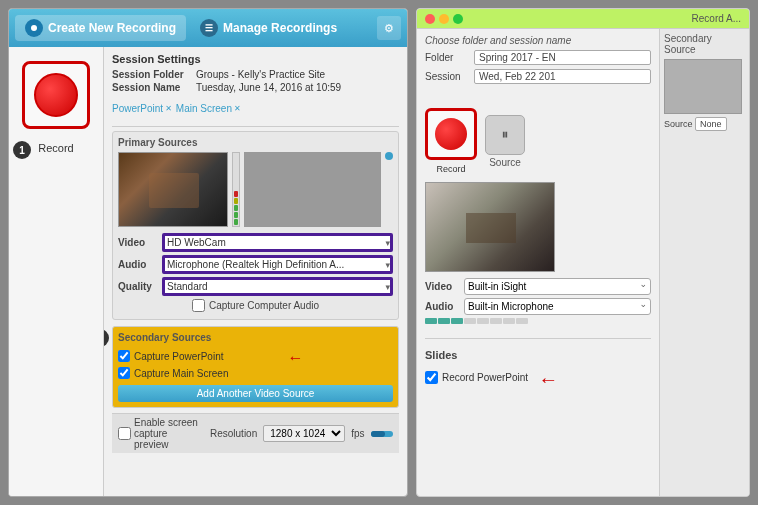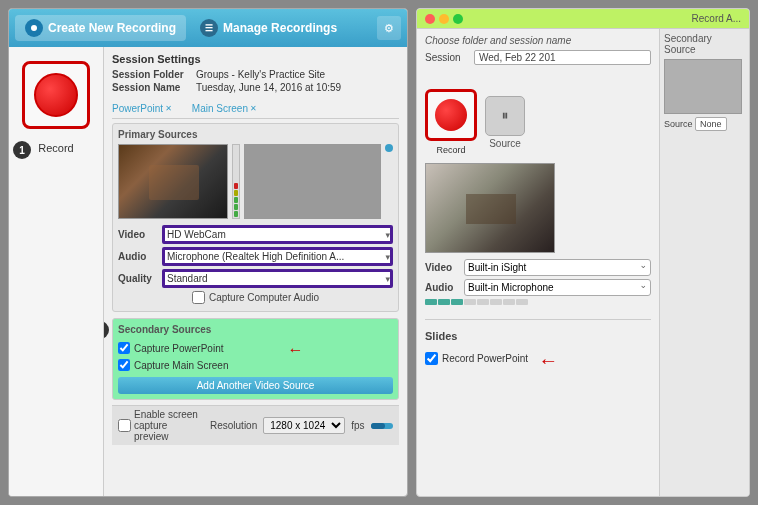--- a/index.html
+++ b/index.html
@@ -166,24 +166,24 @@
       font-weight: bold;
       color: #444;
     }
 
     .session-val {
       color: #333;
     }
 
     .sources-tabs {
       display: flex;
-      gap: 20px;
+      gap: 4px;
       margin-bottom: 4px;
       border-bottom: 1px solid #ccc;
-      padding-bottom: 4px;
+      padding-bottom: 12px;
     }
 
     .src-tab {
       font-size: 10px;
       color: #3a9fc9;
       cursor: pointer;
       display: flex;
       align-items: center;
       gap: 2px;
     }
@@ -318,21 +318,21 @@
       display: flex;
       align-items: center;
       gap: 4px;
       font-size: 10px;
       color: #444;
       margin-bottom: 2px;
       justify-content: center;
     }
 
     .secondary-sources {
-      background: #86efac;
+      background: #eab308;
       border: 1px solid #ccc;
       border-radius: 3px;
       padding: 5px;
       margin-bottom: 5px;
     }
 
     .secondary-sources h5 {
       font-size: 10px;
       font-weight: bold;
       color: #555;
@@ -875,20 +875,24 @@
         <span class="right-title">Record A...</span>
       </div>
 
       <div class="right-body">
 
         <div class="right-main">
 
           <div class="folder-session-area">
             <div class="fs-title">Choose folder and session name</div>
             <div class="folder-session-row">
+              <span class="fs-label">Folder</span>
+              <div class="fs-value">Spring 2017 - EN</div>
+            </div>
+            <div class="folder-session-row">
               <span class="fs-label">Session</span>
               <div class="fs-value">Wed, Feb 22 201</div>
             </div>
           </div>
 
           <div class="right-record-row">
             <div style="display:flex;flex-direction:column;align-items:center;gap:2px;">
               <div class="right-record-btn">
                 <div class="right-record-circle"></div>
               </div>

